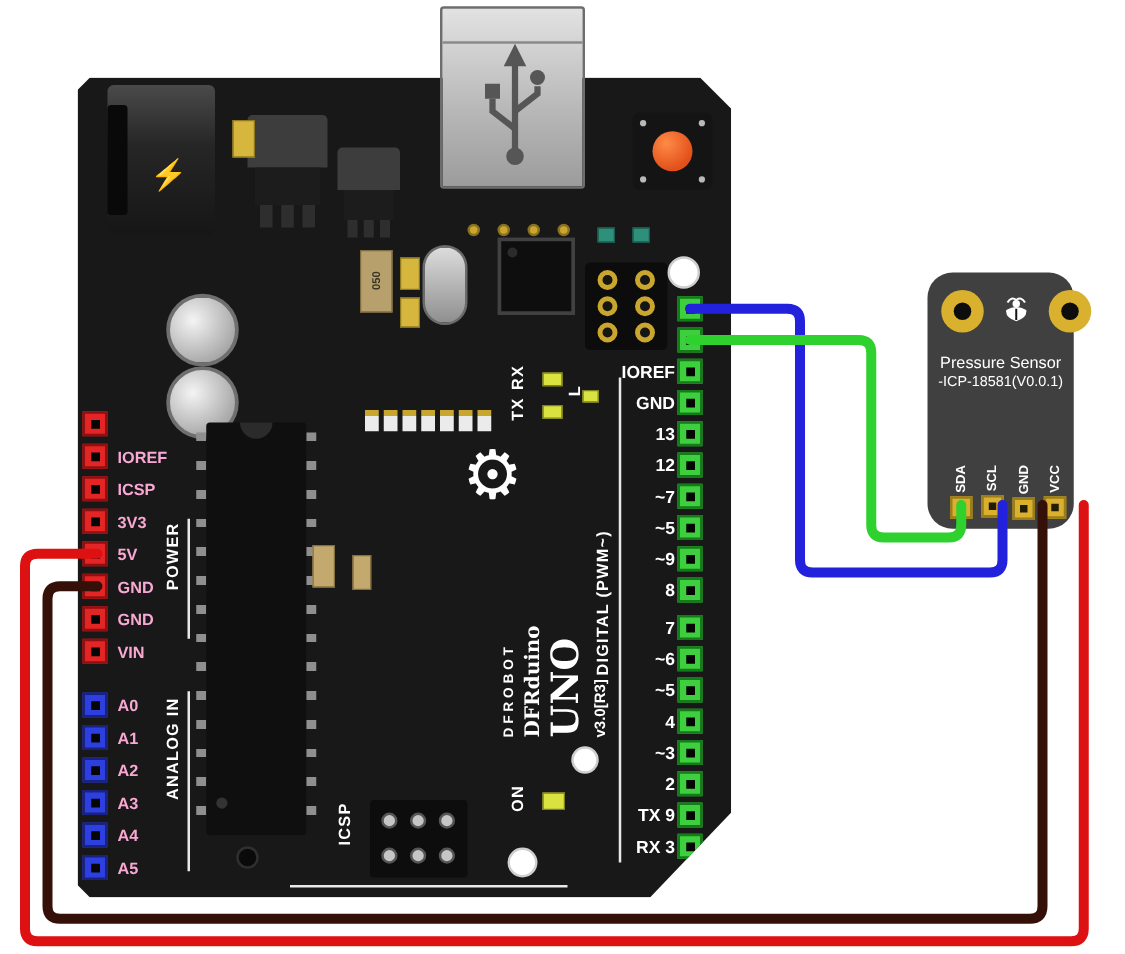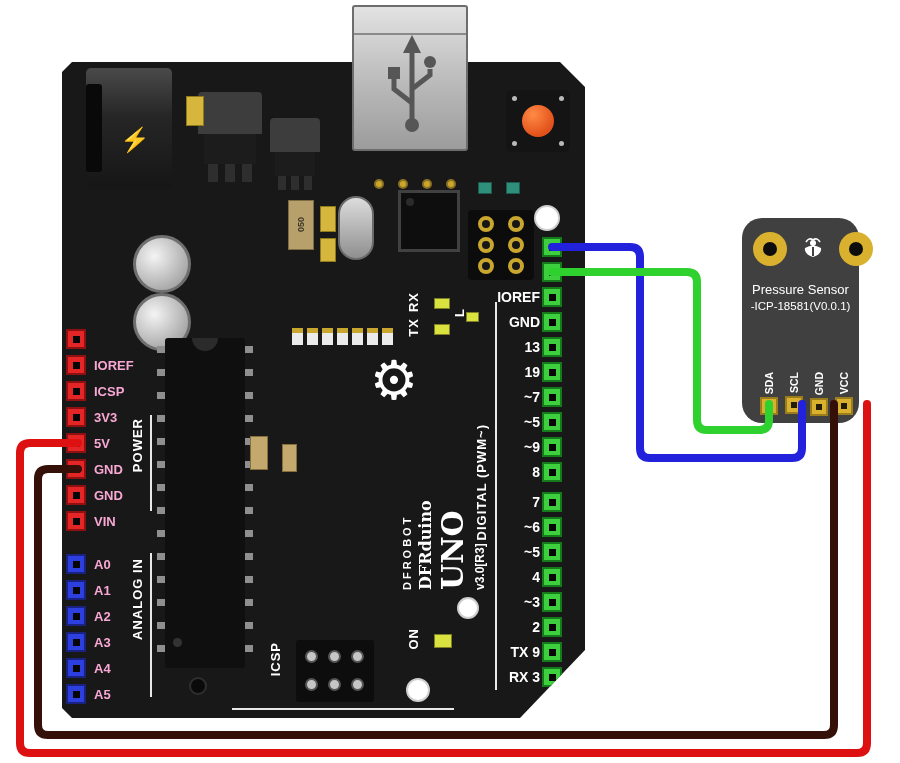--- a/index.html
+++ b/index.html
@@ -288,21 +288,21 @@
           <span class="dlab">GND</span>
           <span class="pin green"></span>
         </div>
 
         <div class="drow">
           <span class="dlab">13</span>
           <span class="pin green"></span>
         </div>
 
         <div class="drow">
-          <span class="dlab">19</span>
+          <span class="dlab">12</span>
           <span class="pin green"></span>
         </div>
 
         <div class="drow">
           <span class="dlab">~7</span>
           <span class="pin green"></span>
         </div>
 
         <div class="drow">
           <span class="dlab">~5</span>

